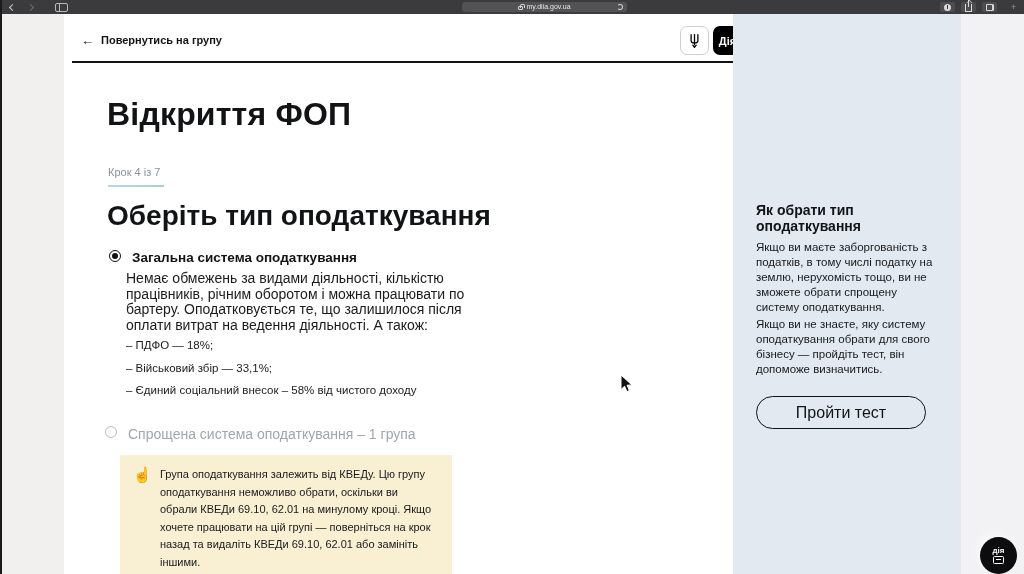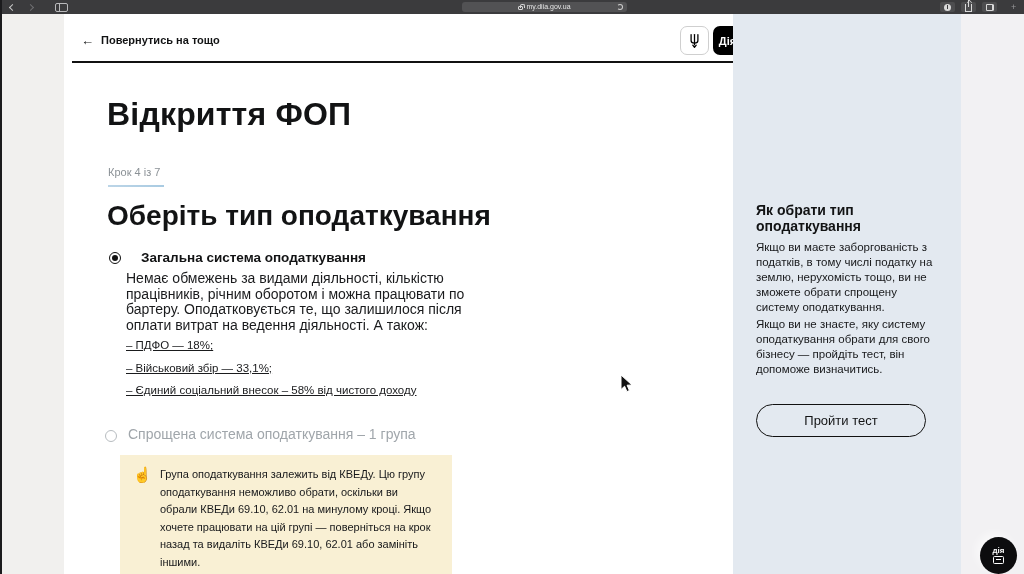--- a/index.html
+++ b/index.html
@@ -63,40 +63,40 @@
   
   .page-title{position:absolute;left:43px;top:82px;font-size:32px;font-weight:bold;color:var(--ink);letter-spacing:.2px;}
   .step-label{position:absolute;left:44px;top:152px;font-size:11px;color:var(--muted);}
   .step-underline{position:absolute;left:44px;top:171px;width:56px;height:2px;background:linear-gradient(90deg,#bcd5e7,var(--underline));}
   .section-heading{position:absolute;left:43px;top:186px;font-size:28px;font-weight:bold;color:var(--ink);}
 
   .radio-outer{width:12px;height:12px;border-radius:50%;border:1.5px solid #111;display:flex;align-items:center;justify-content:center;background:#fff;}
   .radio-outer.off{border-color:#b7bcc0;}
   .radio-dot{width:6px;height:6px;border-radius:50%;background:#111;}
 
-  .option1{position:absolute;left:45px;top:236px;display:flex;gap:20px;align-items:center;cursor:pointer;}
+  .option1{position:absolute;left:45px;top:236px;display:flex;gap:11px;align-items:flex-start;cursor:pointer;}
   .option1 .opt-label{font-size:13.5px;font-weight:600;color:var(--ink);}
   .opt-desc{position:absolute;left:62px;top:257px;width:352px;font-size:14px;line-height:15.5px;color:#1a1b1d;}
   .bullets{position:absolute;left:62px;top:324px;font-size:11.5px;color:#1a1b1d;}
-  .bullets div{margin-bottom:7.5px;line-height:15px;text-decoration:underline;}
-
-  .option2{position:absolute;left:41px;top:412px;display:flex;gap:11px;align-items:flex-end;cursor:pointer;}
+  .bullets div{margin-bottom:7.5px;line-height:15px;}
+
+  .option2{position:absolute;left:41px;top:412px;display:flex;gap:11px;align-items:flex-start;cursor:pointer;}
   .option2 .opt-label{font-size:14px;color:var(--disabled);}
 
   .notice{position:absolute;left:56px;top:441px;width:332px;background:var(--notice-bg);padding:11px 14px 11px 13px;
     display:flex;gap:7px;}
   .notice-emoji{font-size:15px;line-height:18px;color:#e8a33d;flex:0 0 20px;}
   .notice-text{font-size:11px;line-height:17.6px;color:#17181a;}
 
   
   .sb-heading{position:absolute;left:23px;top:188px;width:155px;font-size:14px;line-height:16px;font-weight:bold;color:var(--ink);}
   .sb-p1{position:absolute;left:23px;top:226px;width:186px;font-size:11.5px;line-height:15px;color:#17181a;}
   .sb-p2{position:absolute;left:23px;top:303px;width:186px;font-size:11.5px;line-height:15px;color:#17181a;}
   .test-btn{position:absolute;left:23px;top:382px;width:170px;height:33px;border:1.5px solid #111;border-radius:17px;
-    background:transparent;font-family:inherit;font-size:13px;color:var(--ink);cursor:pointer;display:flex;align-items:center;justify-content:center;margin-top:8px;}
+    background:transparent;font-family:inherit;font-size:16px;color:var(--ink);cursor:pointer;display:flex;align-items:center;justify-content:center;}
 
   
   .chat-fab{position:absolute;left:19px;top:523px;width:37px;height:37px;border-radius:50%;background:#0c0c0e;
     display:flex;flex-direction:column;align-items:center;justify-content:center;gap:1px;cursor:pointer;
     box-shadow:-4px -4px 8px rgba(255,255,255,.55);}
   .chat-fab .fab-label{color:#fff;font-size:8px;font-weight:bold;line-height:8px;}
   .fab-window{width:11px;height:8px;border:1.1px solid #fff;border-radius:1.5px;position:relative;}
   .fab-window::before{content:"";position:absolute;left:1.5px;top:1.5px;width:5px;height:1px;background:#fff;}
 
   
@@ -132,21 +132,21 @@
         <span class="tabs-g"></span>
       </div>
     <span class="newtab">+</span>
   </div>
 
   <div class="gutter-left"></div>
 
   <div class="main">
     <a class="back-link">
       <span class="back-arrow">←</span>
-      <span>Повернутись на тощо</span>
+      <span>Повернутись на групу</span>
     </a>
 
     <div class="logo-group">
       <div class="trident-box">
         <svg width="17" height="17" viewBox="0 0 20 20" fill="none" stroke="#000" stroke-width="1.5" stroke-linecap="round" stroke-linejoin="round">
           <path d="M6 3 v7 c0 2 1.5 3 4 3 s4 -1 4 -3 V3"></path>
           <path d="M10 3 v12"></path>
           <path d="M8 15.5 l2 2.5 2 -2.5"></path>
         </svg>
       </div>

